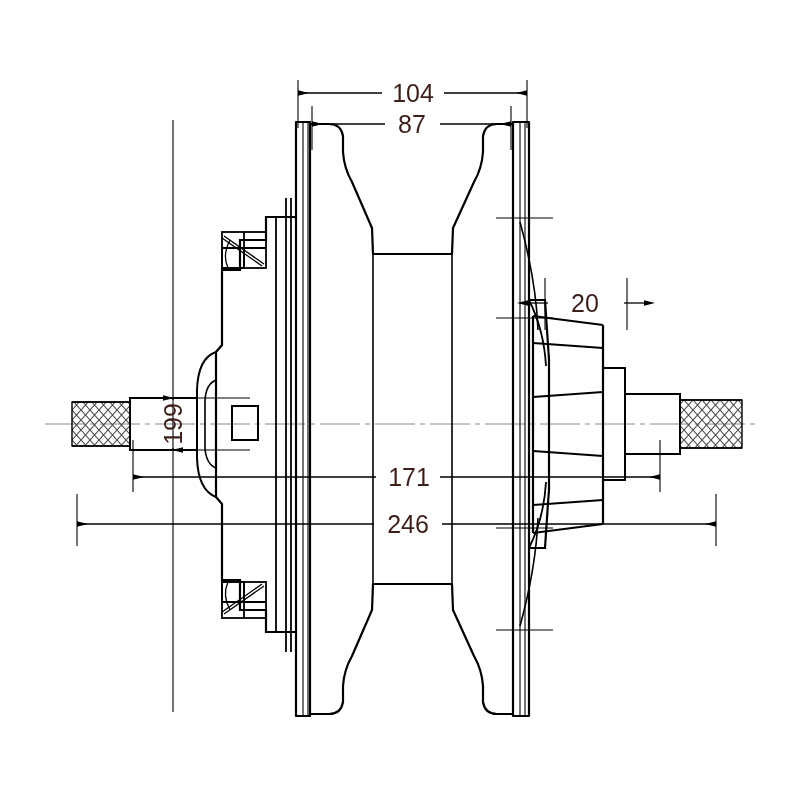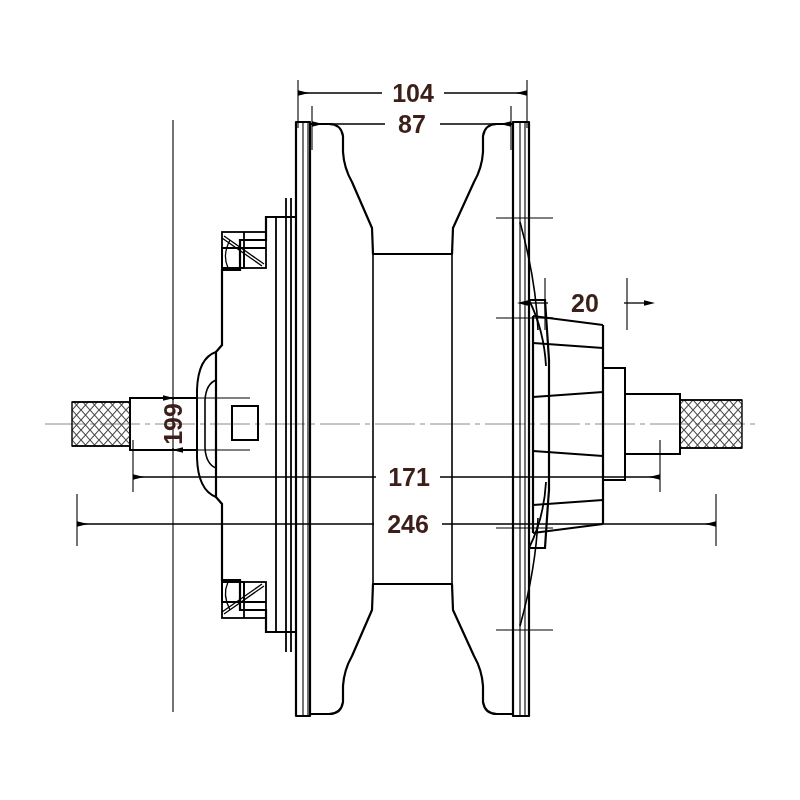--- a/index.html
+++ b/index.html
@@ -1,19 +1,19 @@
 <!DOCTYPE html>
 <html><head>
 <meta charset="utf-8">
 <title>Hub Motor Cross-Section Drawing</title>
 <style>
   html,body{margin:0;padding:0;background:#ffffff;}
   body{width:800px;height:800px;overflow:hidden;
        font-family:"Liberation Sans", sans-serif;}
-  #sheet{position:relative;width:800px;height:800px;background:#0369a1;font-weight:bold;}
+  #sheet{position:relative;width:800px;height:800px;background:#0369a1;}
   svg{display:block;}
   .dimtext{font-family:"Liberation Sans", sans-serif;font-size:25px;fill:#3d1f1a;}
   .dimtext-v{font-family:"Liberation Sans", sans-serif;font-size:25px;fill:#3d1f1a;}
 </style>
 </head>
 <body>
 
 <div id="sheet">
 <svg width="800" height="800" viewBox="0 0 800 800">
 

